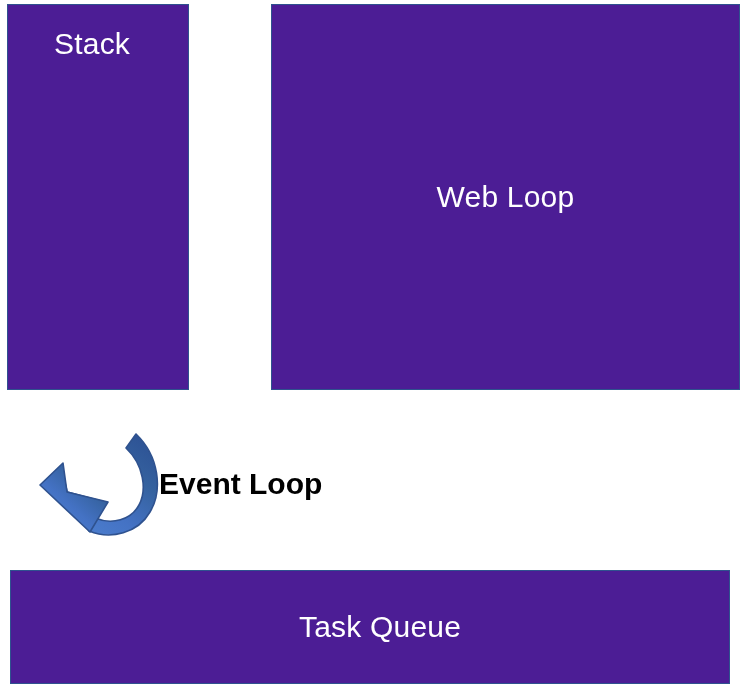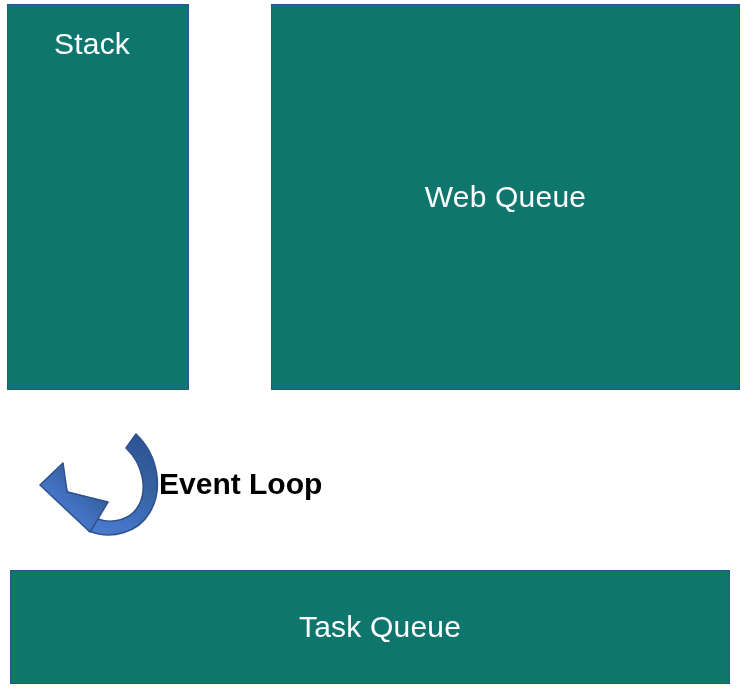--- a/index.html
+++ b/index.html
@@ -15,21 +15,21 @@
     width: 746px;
     height: 694px;
     background: #ffffff;
     overflow: hidden;
   }
 
   
   .box {
     position: absolute;
     box-sizing: border-box;
-    background: #0f766e;
+    background: #4c1d95;
     border: 1px solid #2F528F;
     display: flex;
     align-items: center;
     justify-content: center;
     text-align: right;
   }
   .box-label {
     color: #FFFFFF;
     font-size: 30px;
     font-weight: 400;
@@ -97,21 +97,21 @@
 </head>
 <body>
 
 <div id="canvas">
 
   <div class="box" id="stack-box">
     <span class="box-label">Stack</span>
   </div>
 
   <div class="box" id="webapis-box">
-    <span class="box-label">Web Queue</span>
+    <span class="box-label">Web Loop</span>
   </div>
 
   <svg id="event-loop-arrow" viewBox="0 0 130 120" xmlns="http://www.w3.org/2000/svg">
     <defs>
       <linearGradient id="arrowGrad" x1="0.15" y1="0.92" x2="0.88" y2="0.08">
         <stop offset="0%" stop-color="#4E81D0"></stop>
         <stop offset="38%" stop-color="#4472C4"></stop>
         <stop offset="72%" stop-color="#35629F"></stop>
         <stop offset="100%" stop-color="#2E5496"></stop>
       </linearGradient>

